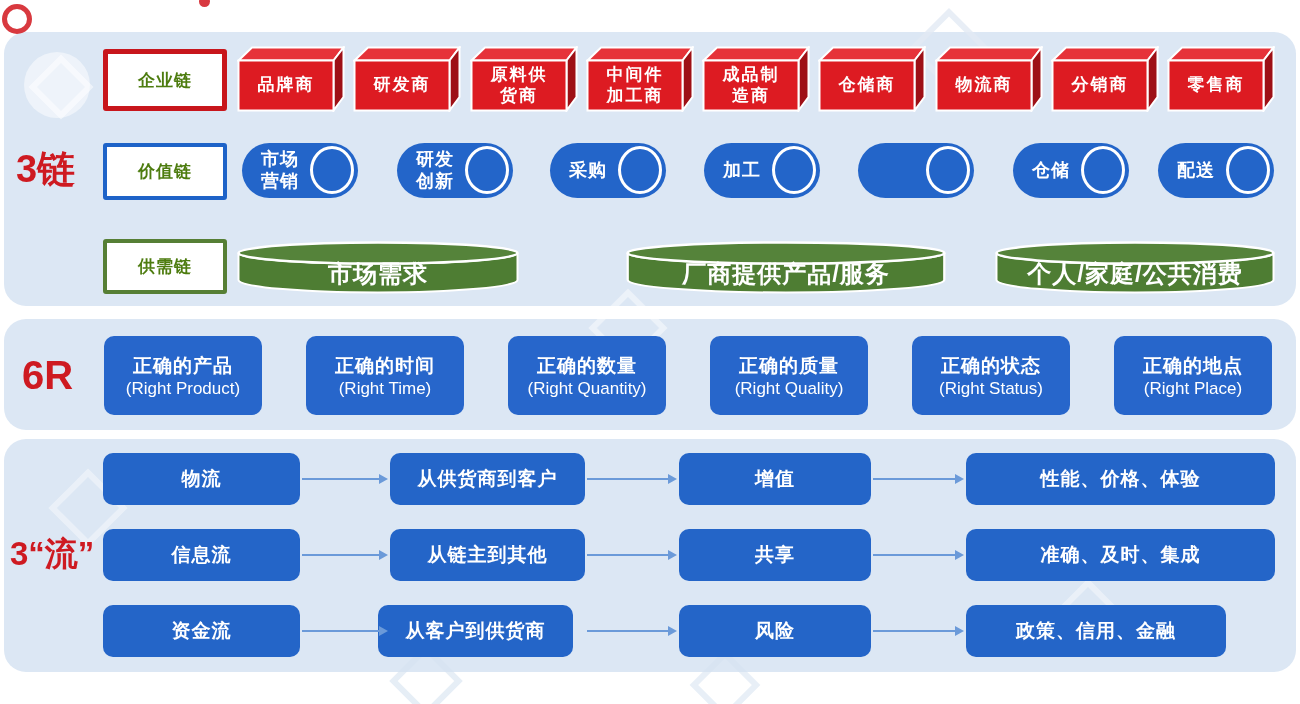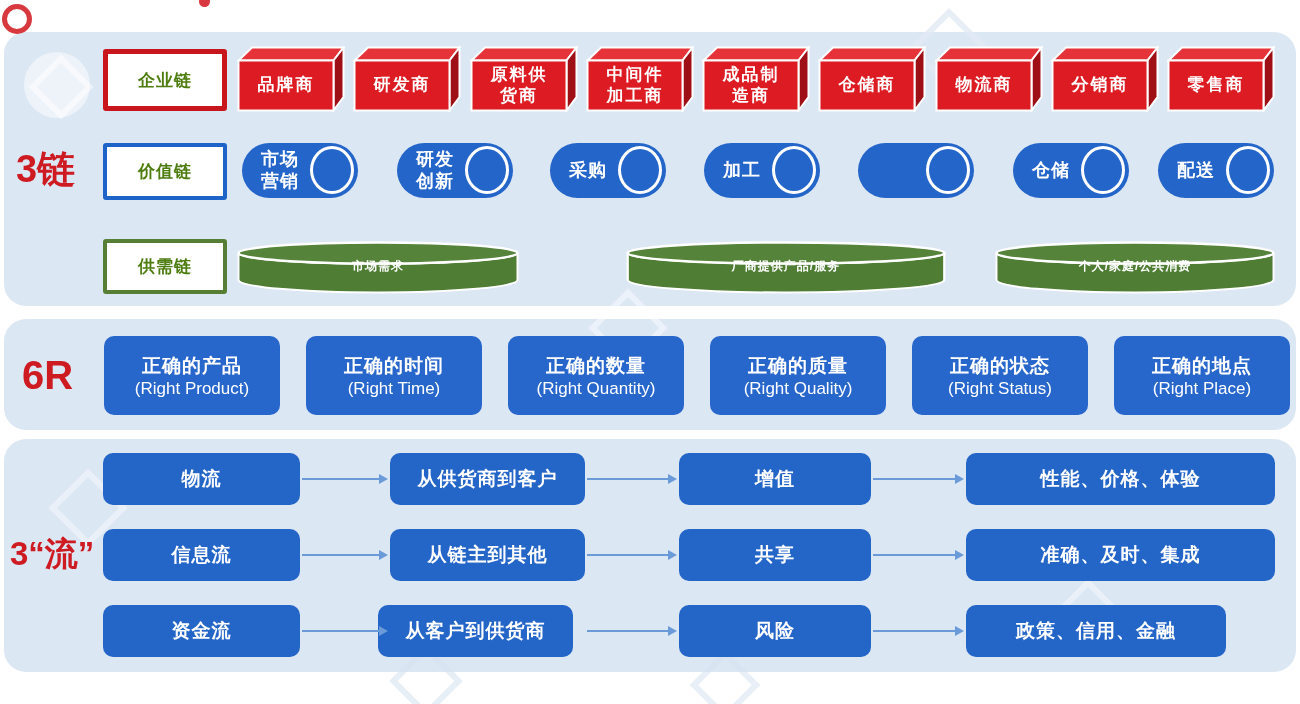--- a/index.html
+++ b/index.html
@@ -41,27 +41,27 @@
   }
   .cyl-label{
     position:absolute;left:0;top:0;right:40px;bottom:0;display:flex;align-items:center;justify-content:center;
     color:#ffffff;font-weight:800;font-size:18px;line-height:1.18;letter-spacing:1px;text-align:center;
   }
 
   
   .tank{position:absolute;top:241px;height:54px;}
   .tank svg{position:absolute;left:0;top:0;width:100%;height:100%;}
   .tank-label{
-    position:absolute;left:0;top:17px;width:100%;text-align:center;color:#ffffff;font-weight:800;font-size:12px;
+    position:absolute;left:0;top:17px;width:100%;text-align:center;color:#ffffff;font-weight:800;font-size:24px;
     letter-spacing:1px;
   }
 
   
   .rr{
-    position:absolute;top:336px;width:176px;height:79px;background:#2766cb;border-radius:10px;
+    position:absolute;top:336px;width:158px;height:79px;background:#2766cb;border-radius:10px;
     display:flex;flex-direction:column;align-items:center;justify-content:center;gap:0;color:#ffffff;
   }
   .rr-cn{font-size:19px;font-weight:800;letter-spacing:1px;}
   .rr-en{font-size:17px;font-weight:400;}
 
   
   .fbox{
     position:absolute;height:52px;background:#2465c8;border-radius:10px;display:flex;align-items:center;
     justify-content:center;color:#ffffff;font-weight:800;font-size:19px;letter-spacing:1px;
   }

